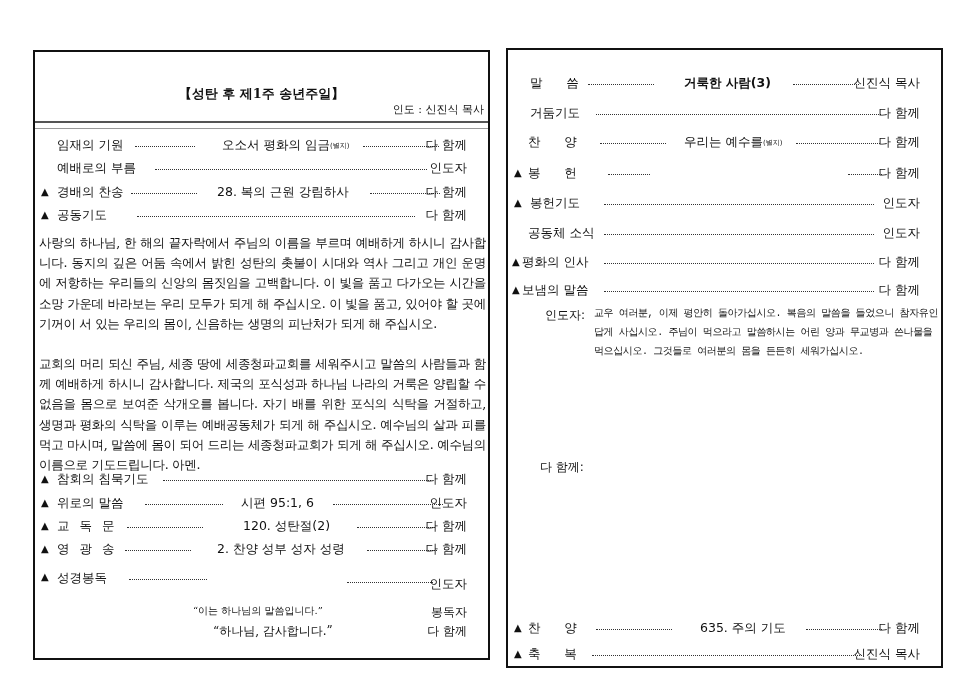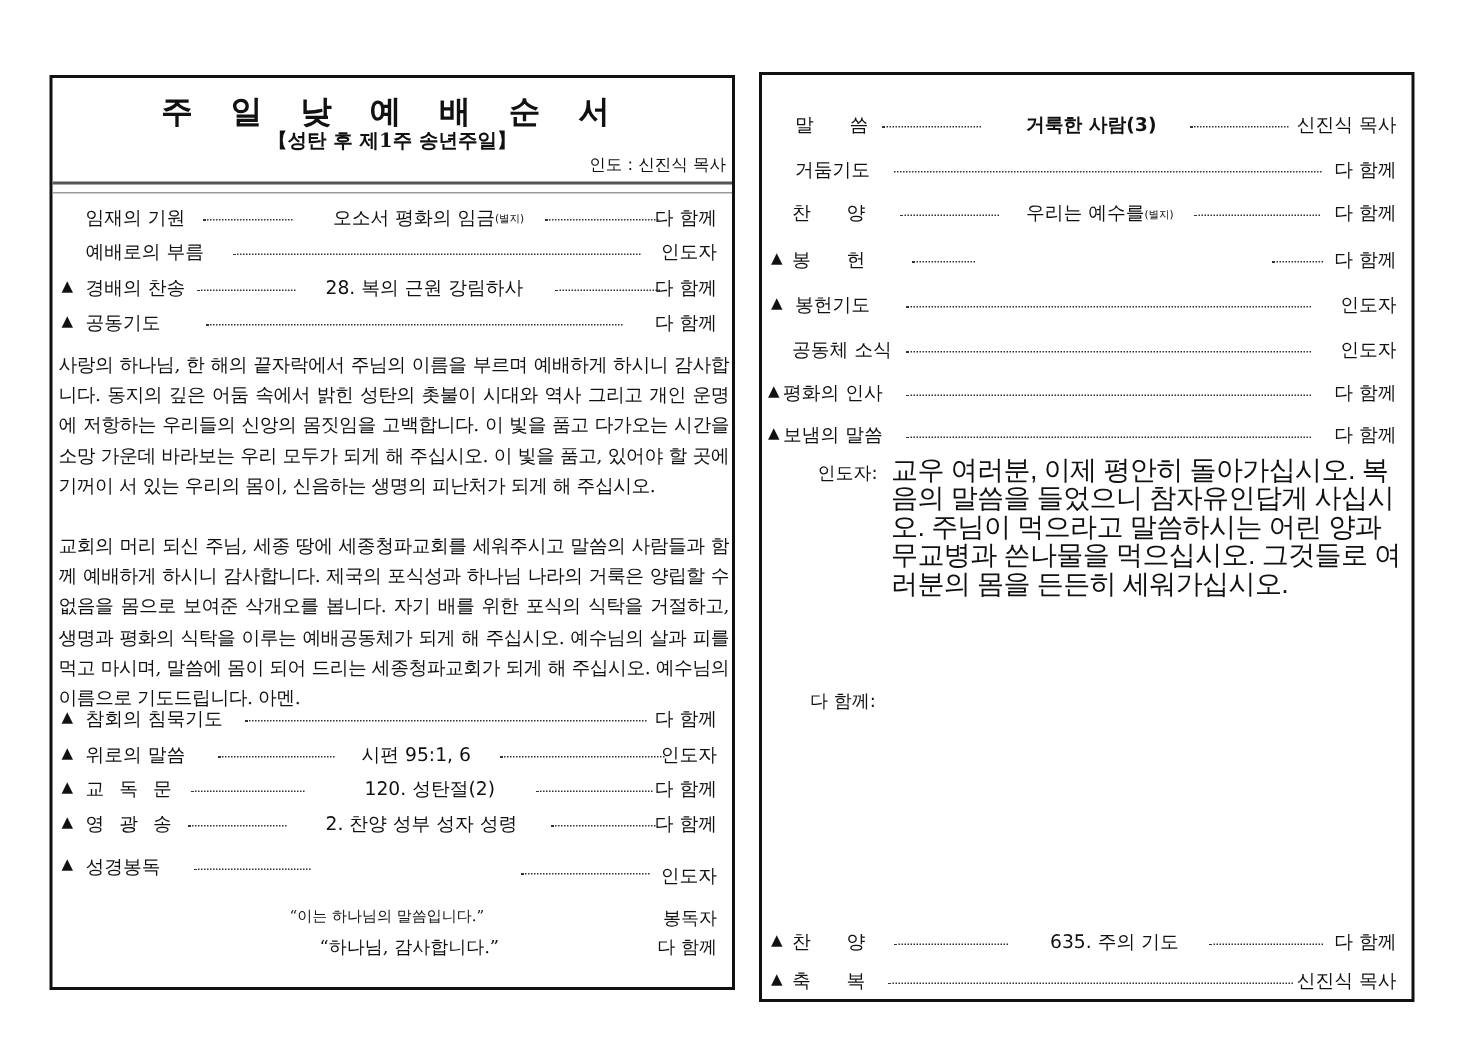--- a/index.html
+++ b/index.html
@@ -10,38 +10,37 @@
   #right { left:506px; top:48px; width:437px; height:620px; }
 
   .title { position:absolute; left:0; right:0; top:8px; text-align:center; font-size:21px;
            font-weight:bold; letter-spacing:9px; font-family:"DejaVu Sans", sans-serif; }
   .subtitle { position:absolute; left:0; right:0; top:33px; text-align:center; font-size:13px; font-weight:bold;
               font-family:"DejaVu Serif", serif; }
   .leader { position:absolute; right:4px; top:50px; font-size:11px; }
   .hdr-rule { position:absolute; left:0; right:0; top:69px; height:5px;
               border-top:2px solid #555; border-bottom:1px solid #999; }
 
-  .row { position:absolute; left:0; right:4px; height:20px; font-size:12.5px; }
+  .row { position:absolute; left:0; right:15px; height:20px; font-size:12.5px; }
   .row span { position:absolute; top:0; white-space:nowrap; }
   .dots { border-bottom:1px dotted #333; height:9px; }
   .tri { font-size:10px; }
   .sup { font-size:7px; vertical-align:1px;text-align:right; }
 
   .para { position:absolute; left:4px; right:2px; font-size:12.5px; line-height:20.2px;
           font-family:"DejaVu Serif", "Liberation Serif", serif; text-align:justify; letter-spacing:-0.3px; }
 
   .resp-label { position:absolute; font-size:12px; }
-  .resp-text { position:absolute; font-size:18px; line-height:19px; font-family:Liberation Sans, sans-serif; letter-spacing:-0.4px; }
+  .resp-text { position:absolute; font-size:10px; line-height:19px; font-family:Liberation Mono, monospace; letter-spacing:-0.4px; }
   .center2 { position:absolute; text-align:center; font-size:12px; line-height:15px; font-family:"DejaVu Serif", serif; }
 </style>
 </head>
 <body>
 
 <div id="left" class="panel">
-  <div class="title">주 일 낮 예 배 순 서</div>
   <div class="subtitle">【성탄 후 제1주 송년주일】</div>
   <div class="leader">인도 : 신진식 목사</div>
   <div class="hdr-rule"></div>
 
   <div class="row" style="top:85px">
     <span style="left:22px">임재의 기원</span>
     <span class="dots" style="left:100px;width:60px"></span>
     <span style="left:187px"><span style="position:static">오소서 평화의 임금</span><span class="sup" style="position:static">(별지)</span></span>
     <span class="dots" style="left:328px;width:76px"></span>
     <span style="right:6px">다 함께</span>

